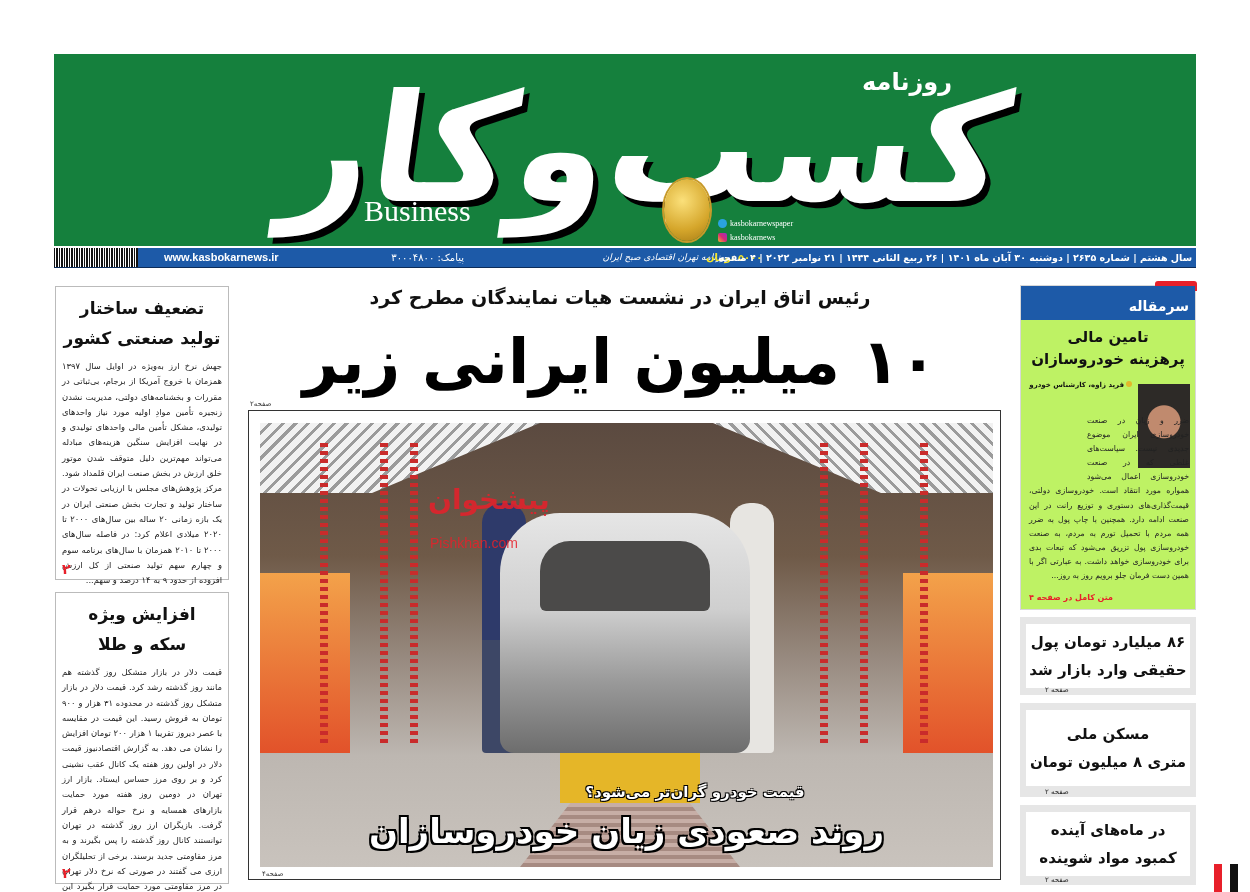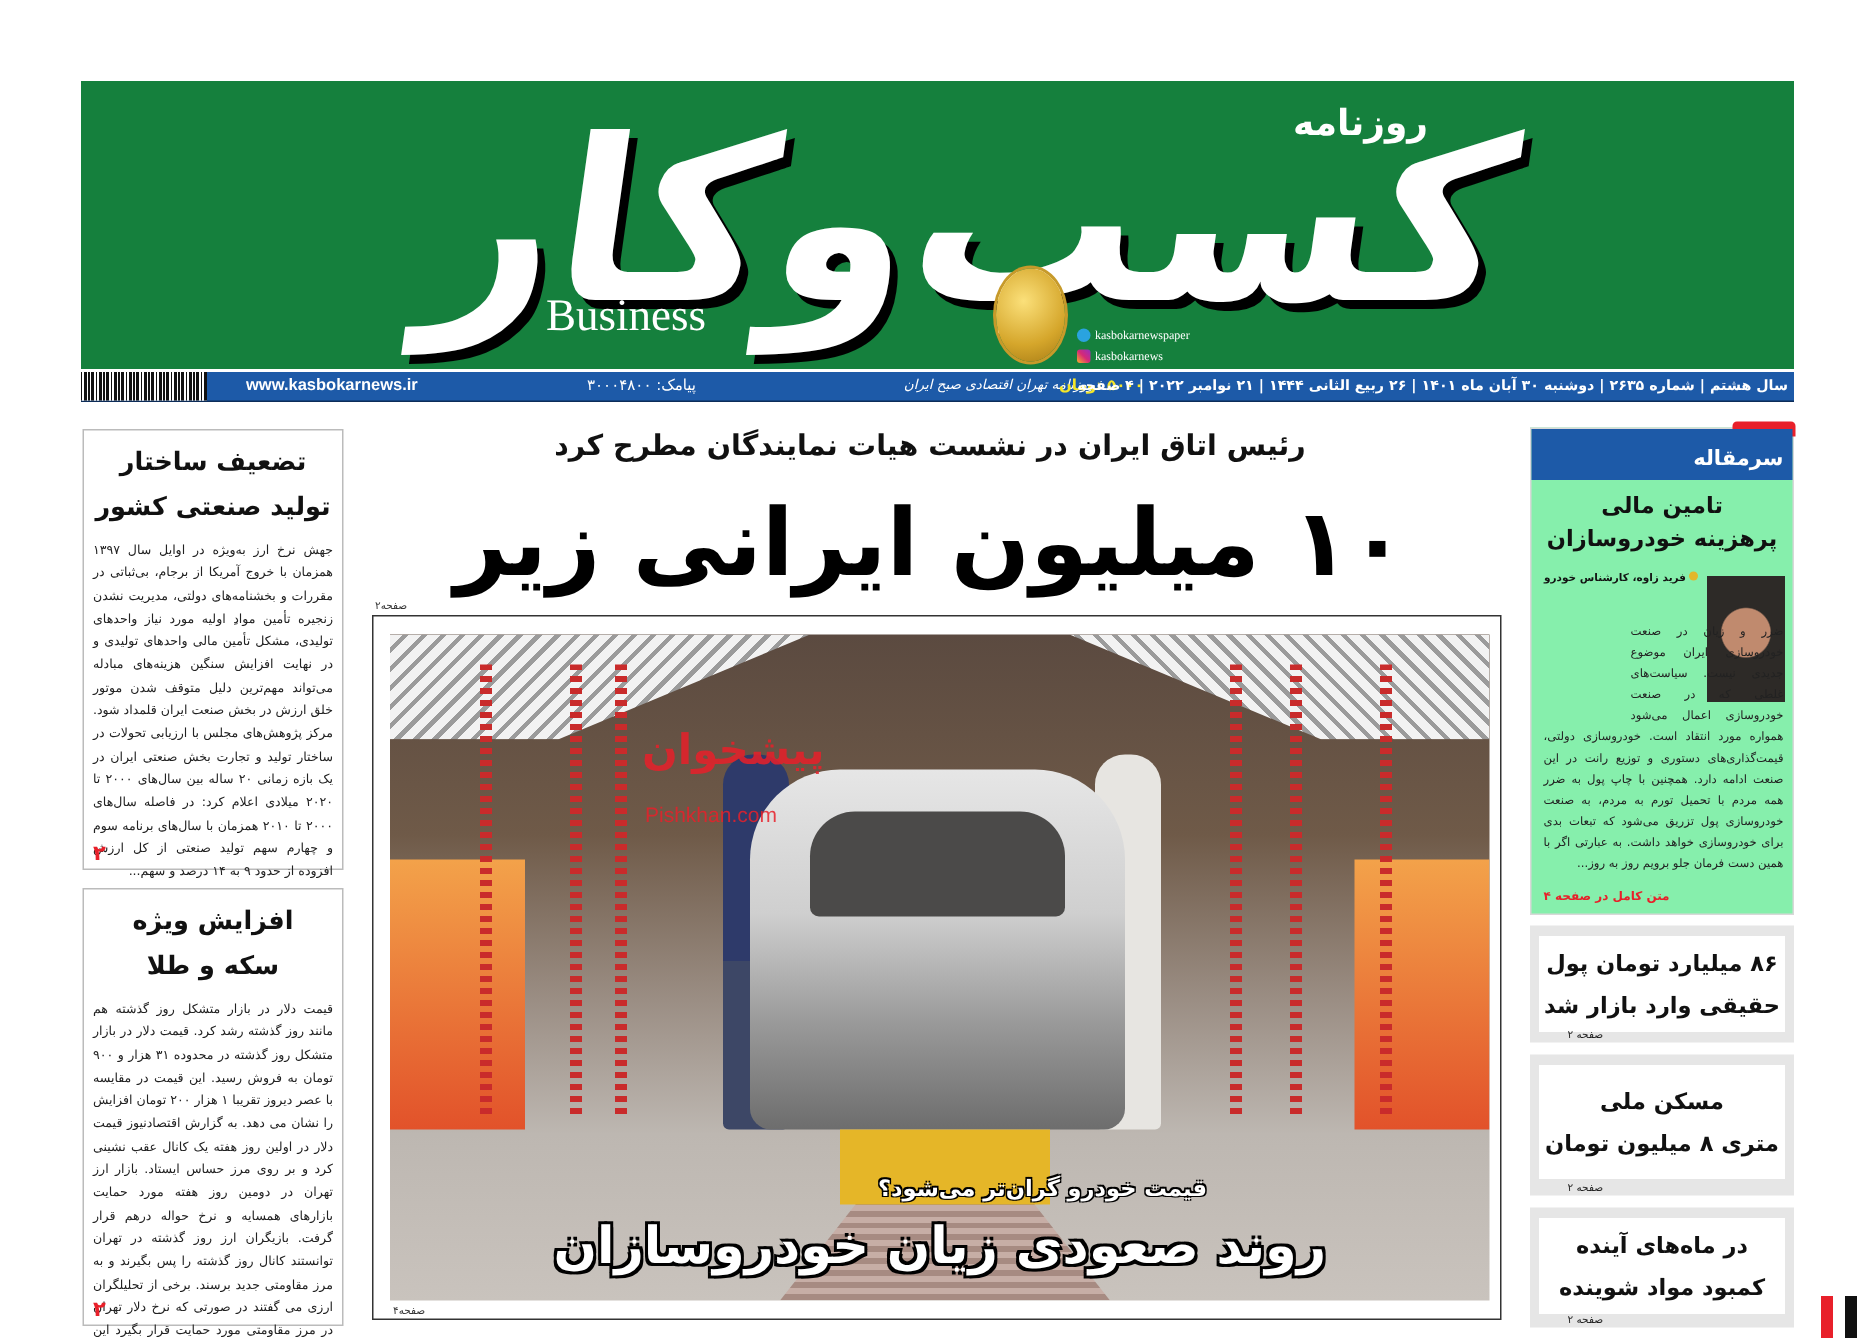--- a/index.html
+++ b/index.html
@@ -98,21 +98,21 @@
   .conveyor { position: absolute; left: 260px; top: 360px; width: 220px; height: 84px; background: repeating-linear-gradient(180deg, #a78b82 0 4px, #c7aea6 4px 8px); clip-path: polygon(30% 0, 70% 0, 100% 100%, 0 100%); }
   .worker-l { position: absolute; left: 222px; top: 80px; width: 44px; height: 250px; background: linear-gradient(180deg, #2e3a6a 0 55%, #3d4766 55%); border-radius: 20px 20px 4px 4px; }
   .worker-r { position: absolute; left: 470px; top: 80px; width: 44px; height: 250px; background: #e7e5e1; border-radius: 20px 20px 4px 4px; }
   .watermark { position: absolute; left: 168px; top: 60px; color: #e8202a; font-size: 28px; font-weight: bold; direction: rtl; opacity: .85; }
   .watermark-url { position: absolute; left: 170px; top: 112px; color: #e8202a; font-size: 14px; font-family: "Liberation Sans", sans-serif; opacity: .85; }
   .photo-kicker { position: absolute; left: 0; width: 870px; top: 360px; text-align: center; direction: rtl; color: #fff; font-weight: bold; font-size: 15px; text-shadow: 1px 1px 0 #000, -1px -1px 0 #000, 1px -1px 0 #000, -1px 1px 0 #000; }
   .photo-title { position: absolute; left: 0; width: 733px; top: 388px; text-align: center; direction: rtl; color: #fff; font-weight: bold; font-size: 34px; text-shadow: 2px 2px 0 #000, -2px -2px 0 #000, 2px -2px 0 #000, -2px 2px 0 #000; }
 
   
   .editorial {
-    position: absolute; left: 1020px; top: 285px; width: 176px; height: 325px; background: #86efac;
+    position: absolute; left: 1020px; top: 285px; width: 176px; height: 325px; background: #bef264;
     border: 1px solid #d8d8d8; box-sizing: border-box;
   }
   .ed-label {
     position: absolute; left: 0; top: 0; width: 174px; height: 34px; background: #1d5aa8;
     color: #fff; font-weight: bold; font-size: 14px; direction: rtl; text-align: right; line-height: 40px; padding-right: 6px; box-sizing: border-box;
   }
   .ed-tab { position: absolute; left: 134px; top: -5px; width: 42px; height: 10px; background: #e8202a; border-radius: 3px 3px 0 0; }
   .ed-title { position: absolute; left: 0; top: 40px; width: 174px; direction: rtl; text-align: center; font-weight: bold; font-size: 15px; line-height: 22px; }
   .ed-author { position: absolute; right: 63px; top: 95px; direction: rtl; font-size: 7px; font-weight: bold; white-space: nowrap; }
   .ed-author .dot { display: inline-block; width: 6px; height: 6px; border-radius: 50%; background: #e3b72a; margin-left: 2px; }

